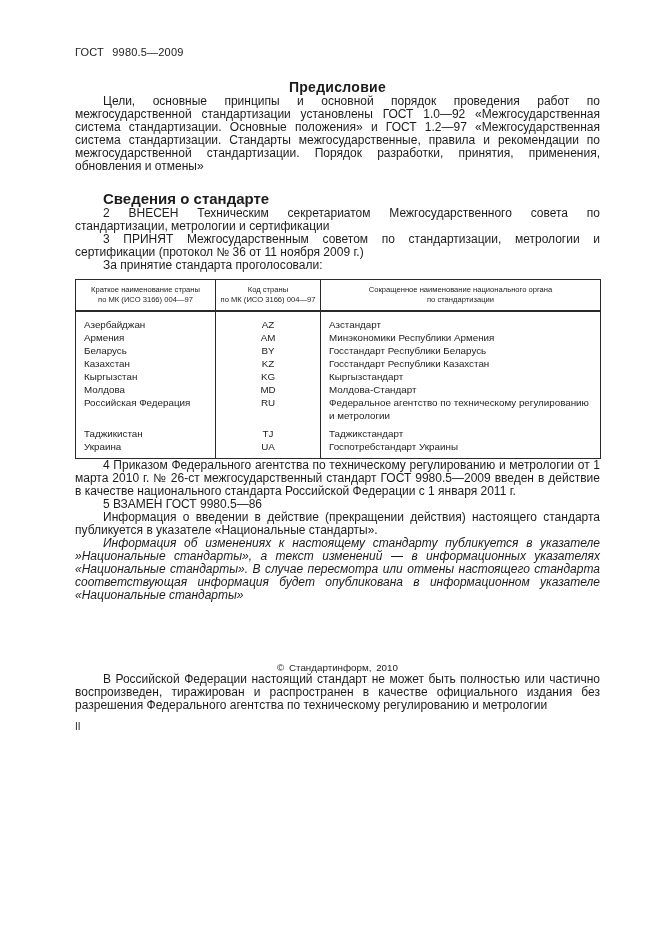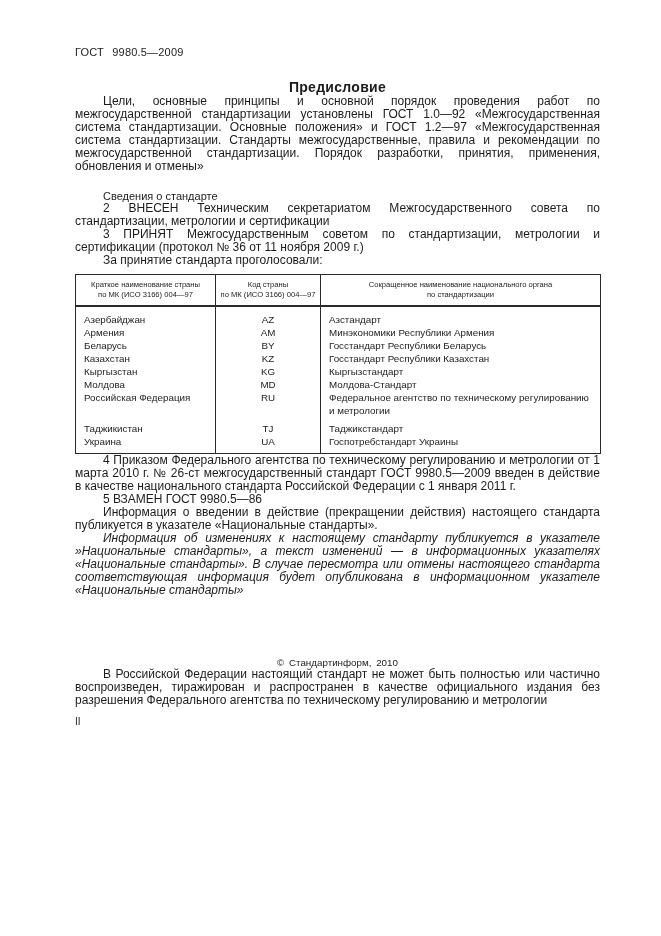--- a/index.html
+++ b/index.html
@@ -38,22 +38,22 @@
   p.body-par {
     margin: 0;
     font-size: 12px;
     line-height: 13px;
     text-align: justify;
     text-indent: 28px;
   }
   .intro { margin-top: 13px; }
   .section-heading {
     margin-top: 17px;
-    font-size: 11px;
-    font-weight: normal;
+    font-size: 15px;
+    font-weight: bold;
     text-indent: 28px;
   }
   .clause { margin-top: 13px; }
   .vote-intro { margin-top: 13px; text-align: left; }
   table.vote-table {
     margin-top: 7px;
     width: 525px;
     border-collapse: collapse;
     table-layout: fixed;
   }

